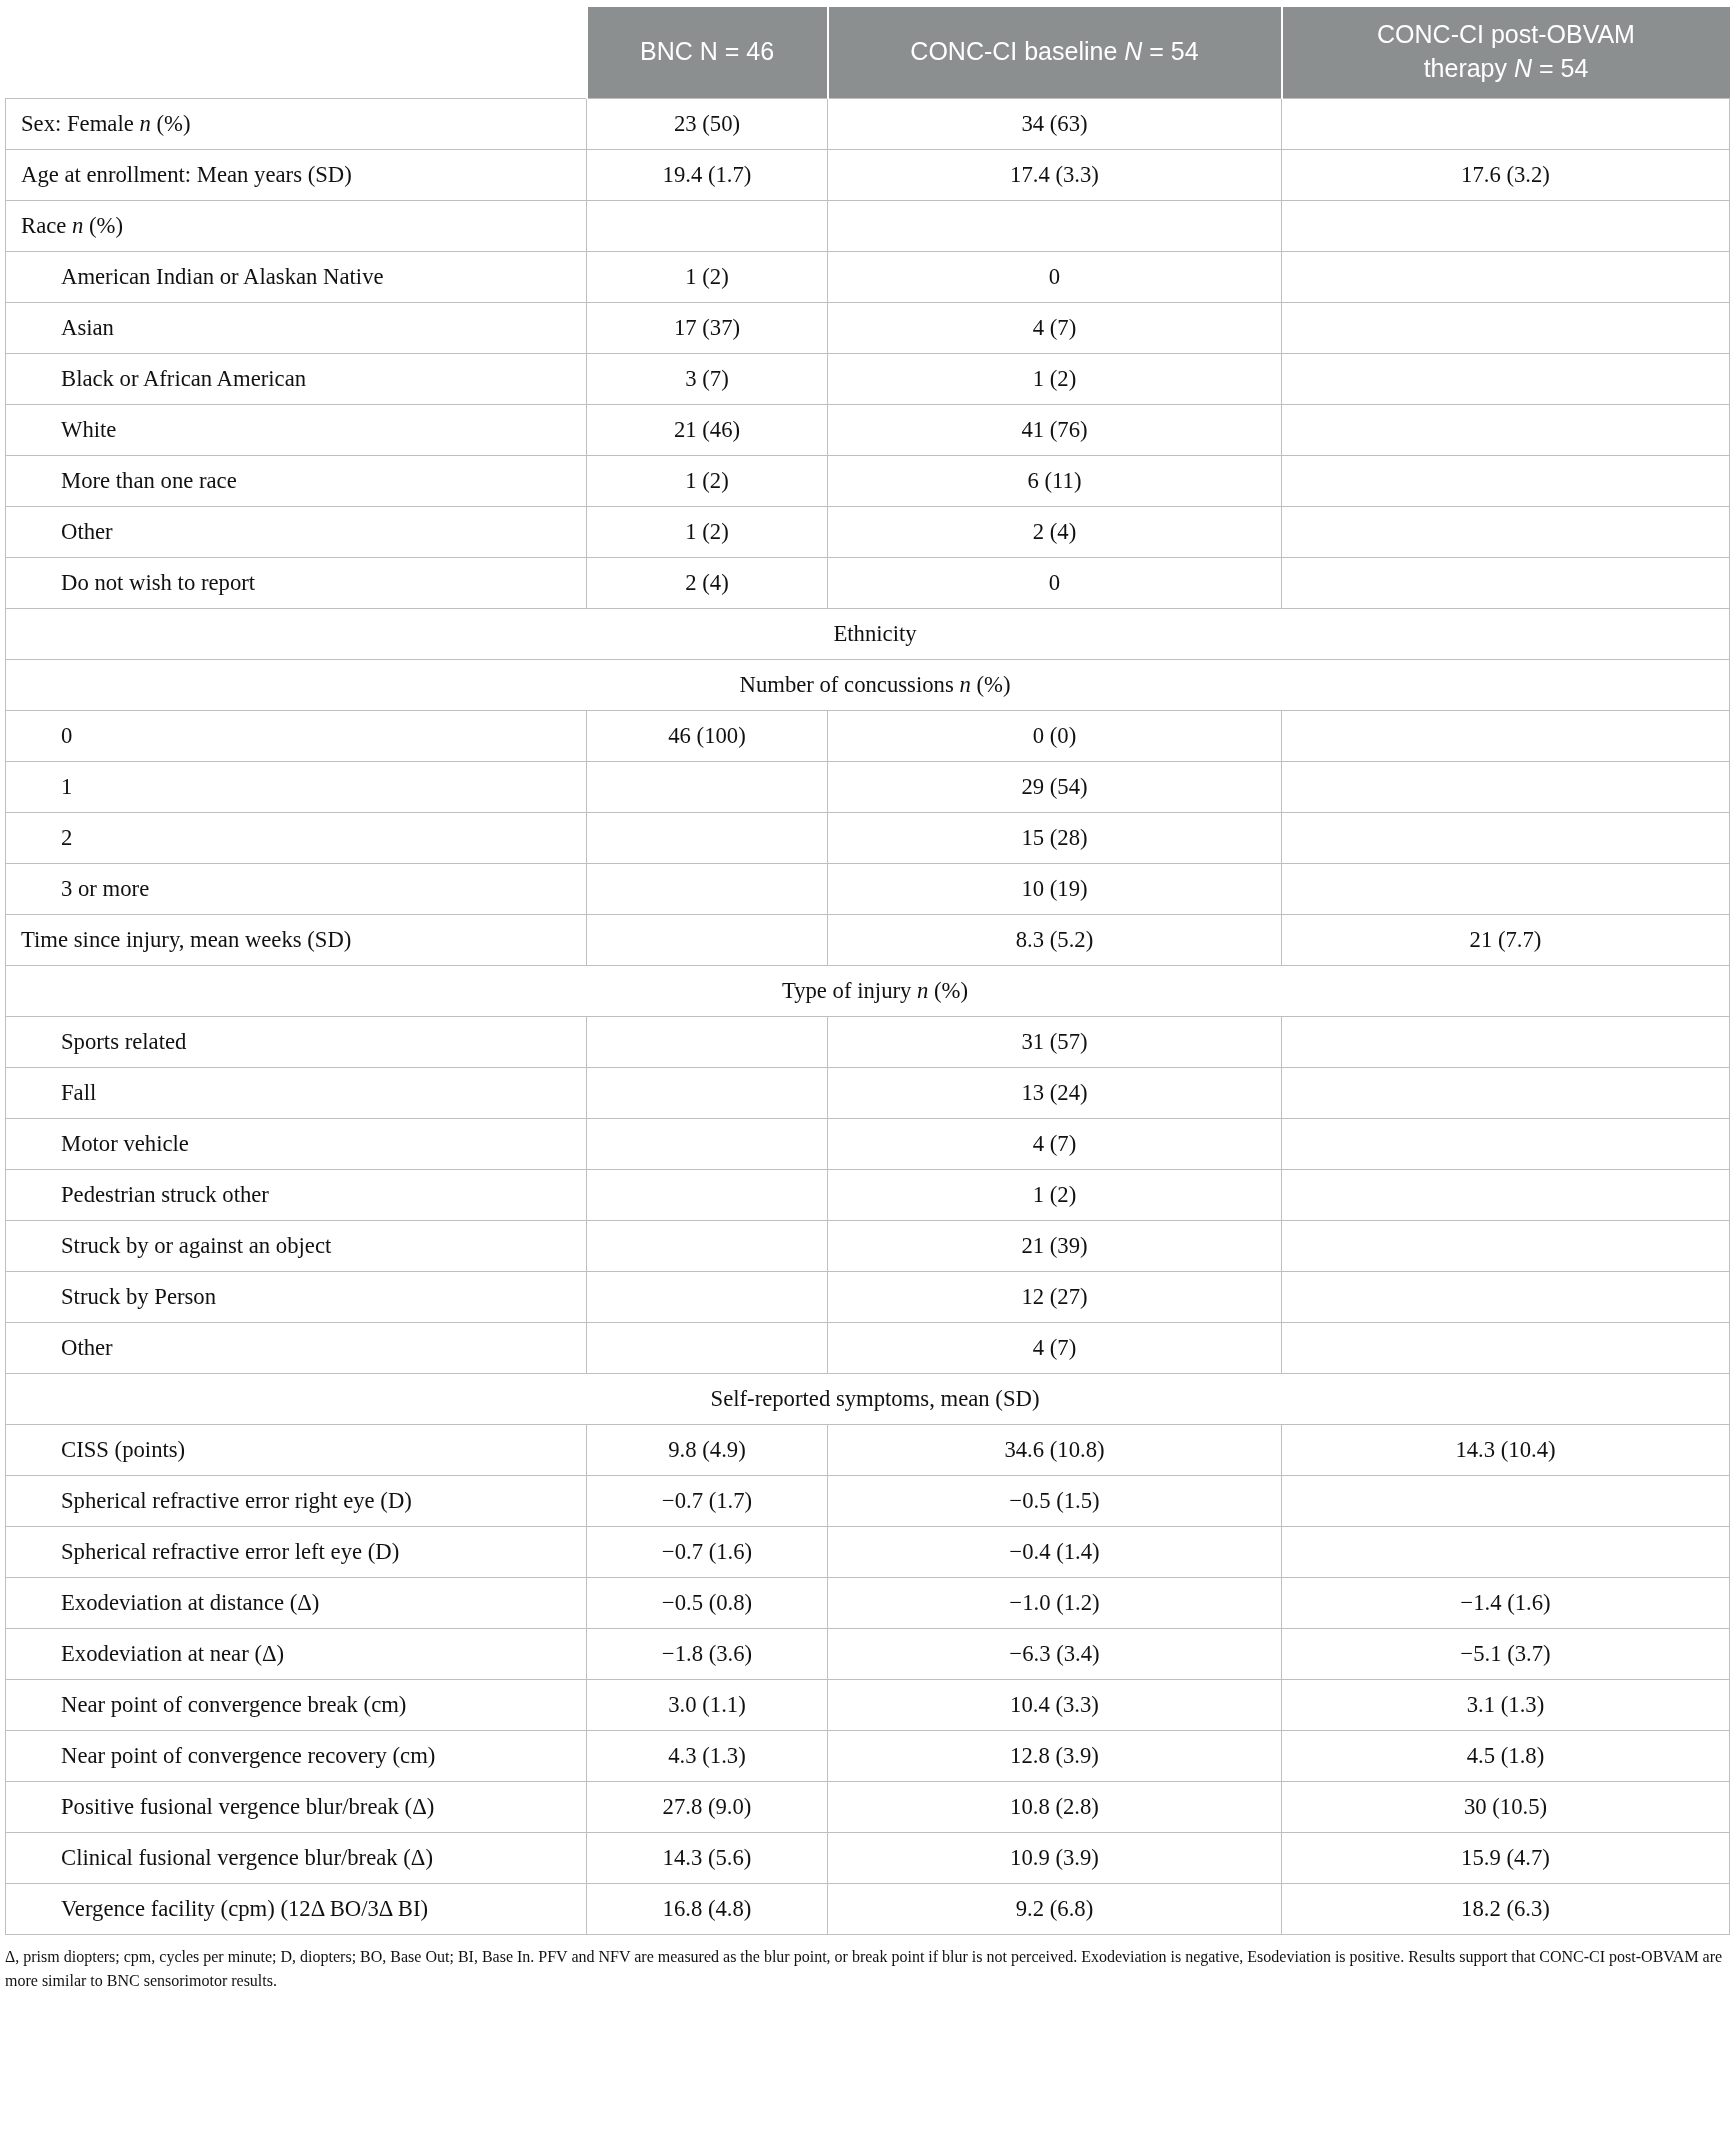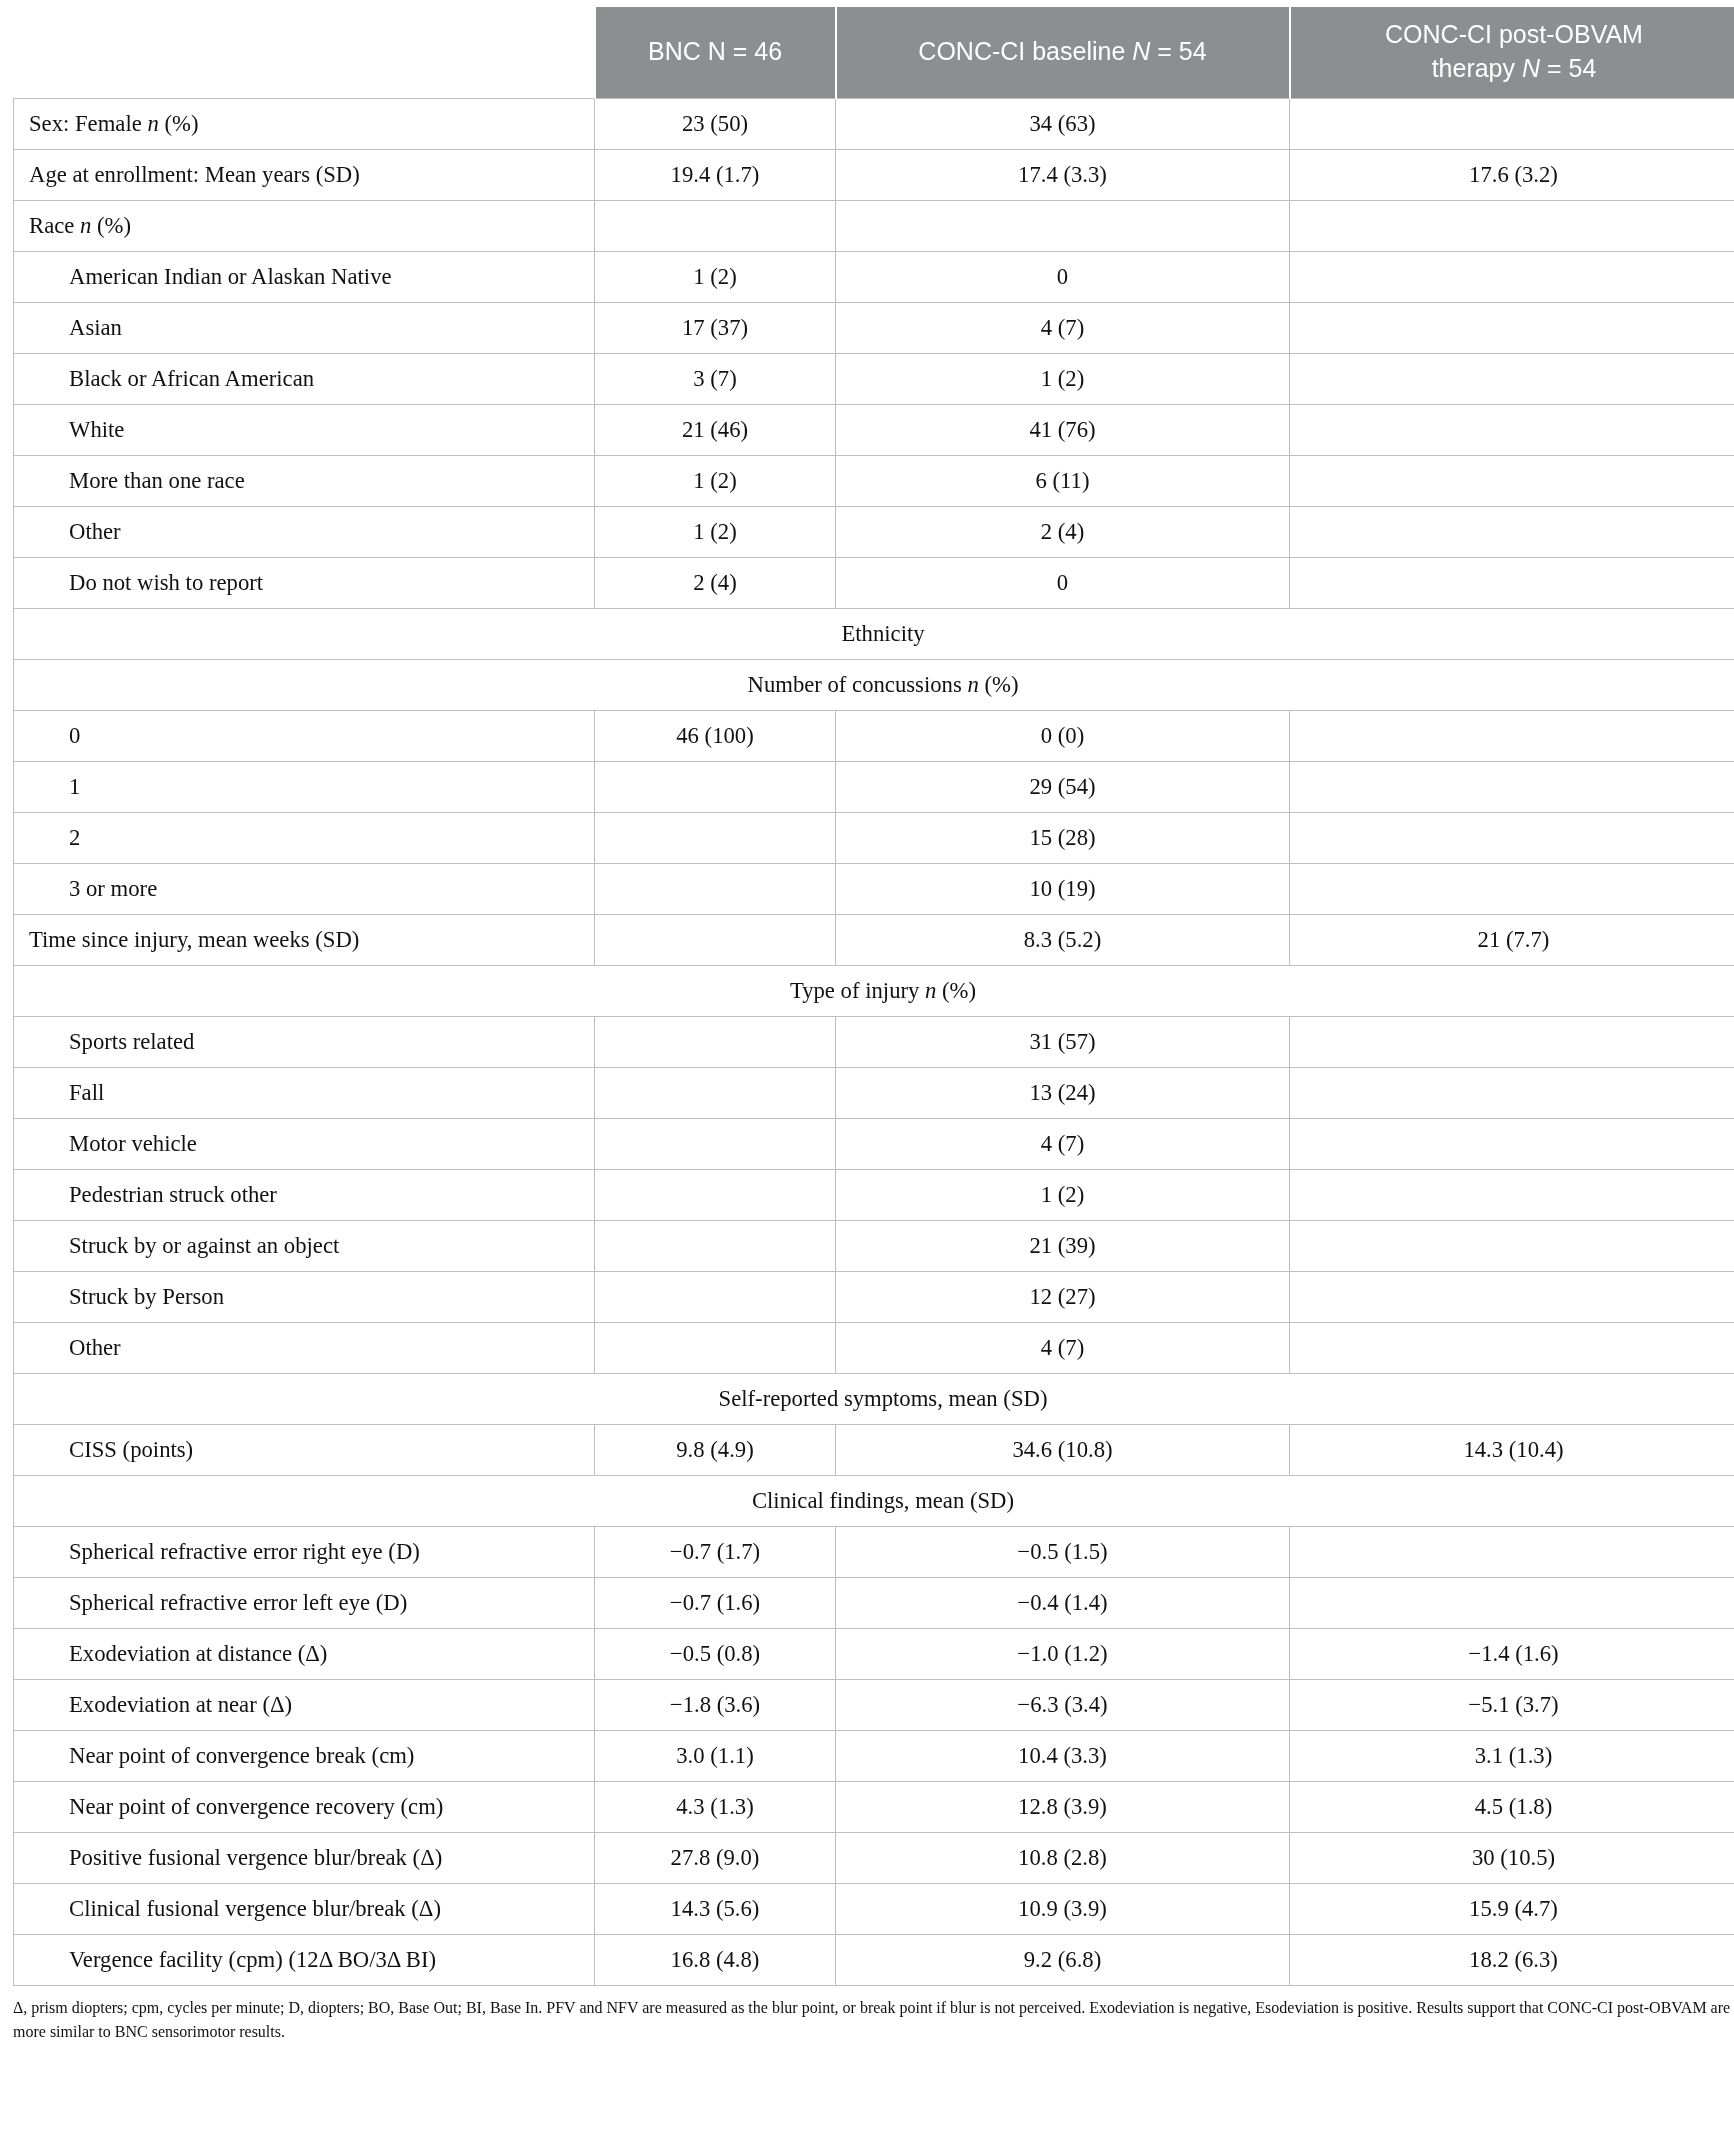--- a/index.html
+++ b/index.html
@@ -2,21 +2,21 @@
 <html style="font-size:13.4px"><head>
 <meta charset="utf-8">
 <style>
   * { margin: 0; padding: 0; box-sizing: border-box; }
   html, body { background: #ffffff; }
   body {
     width: 1734px;
     font-family: "Liberation Serif", serif;
     color: #111111;
   }
-  .page { padding: 6.7px 5px 0 5px; margin-left: 8px; }
+  .page { padding: 6.7px 5px 0 5px; }
 
   table.demo-table {
     border-collapse: collapse;
     table-layout: fixed;
     width: 1724px;
   }
 
   thead th {
     font-family: "Liberation Sans", sans-serif;
     font-weight: 400;
@@ -215,23 +215,20 @@
         <tr>
           <td colspan="4" class="section">Self-reported symptoms, mean (SD)</td>
         </tr>
         <tr>
           <td class="label indent">CISS (points)</td>
           <td class="value">9.8 (4.9)</td>
           <td class="value">34.6 (10.8)</td>
           <td class="value">14.3 (10.4)</td>
         </tr>
         <tr>
-          <td colspan="4" class="section">Clinical findings, mean (SD)</td>
-        </tr>
-        <tr>
           <td class="label indent">Spherical refractive error right eye (D)</td>
           <td class="value">−0.7 (1.7)</td>
           <td class="value">−0.5 (1.5)</td>
           <td class="value"></td>
         </tr>
         <tr>
           <td class="label indent">Spherical refractive error left eye (D)</td>
           <td class="value">−0.7 (1.6)</td>
           <td class="value">−0.4 (1.4)</td>
           <td class="value"></td>

